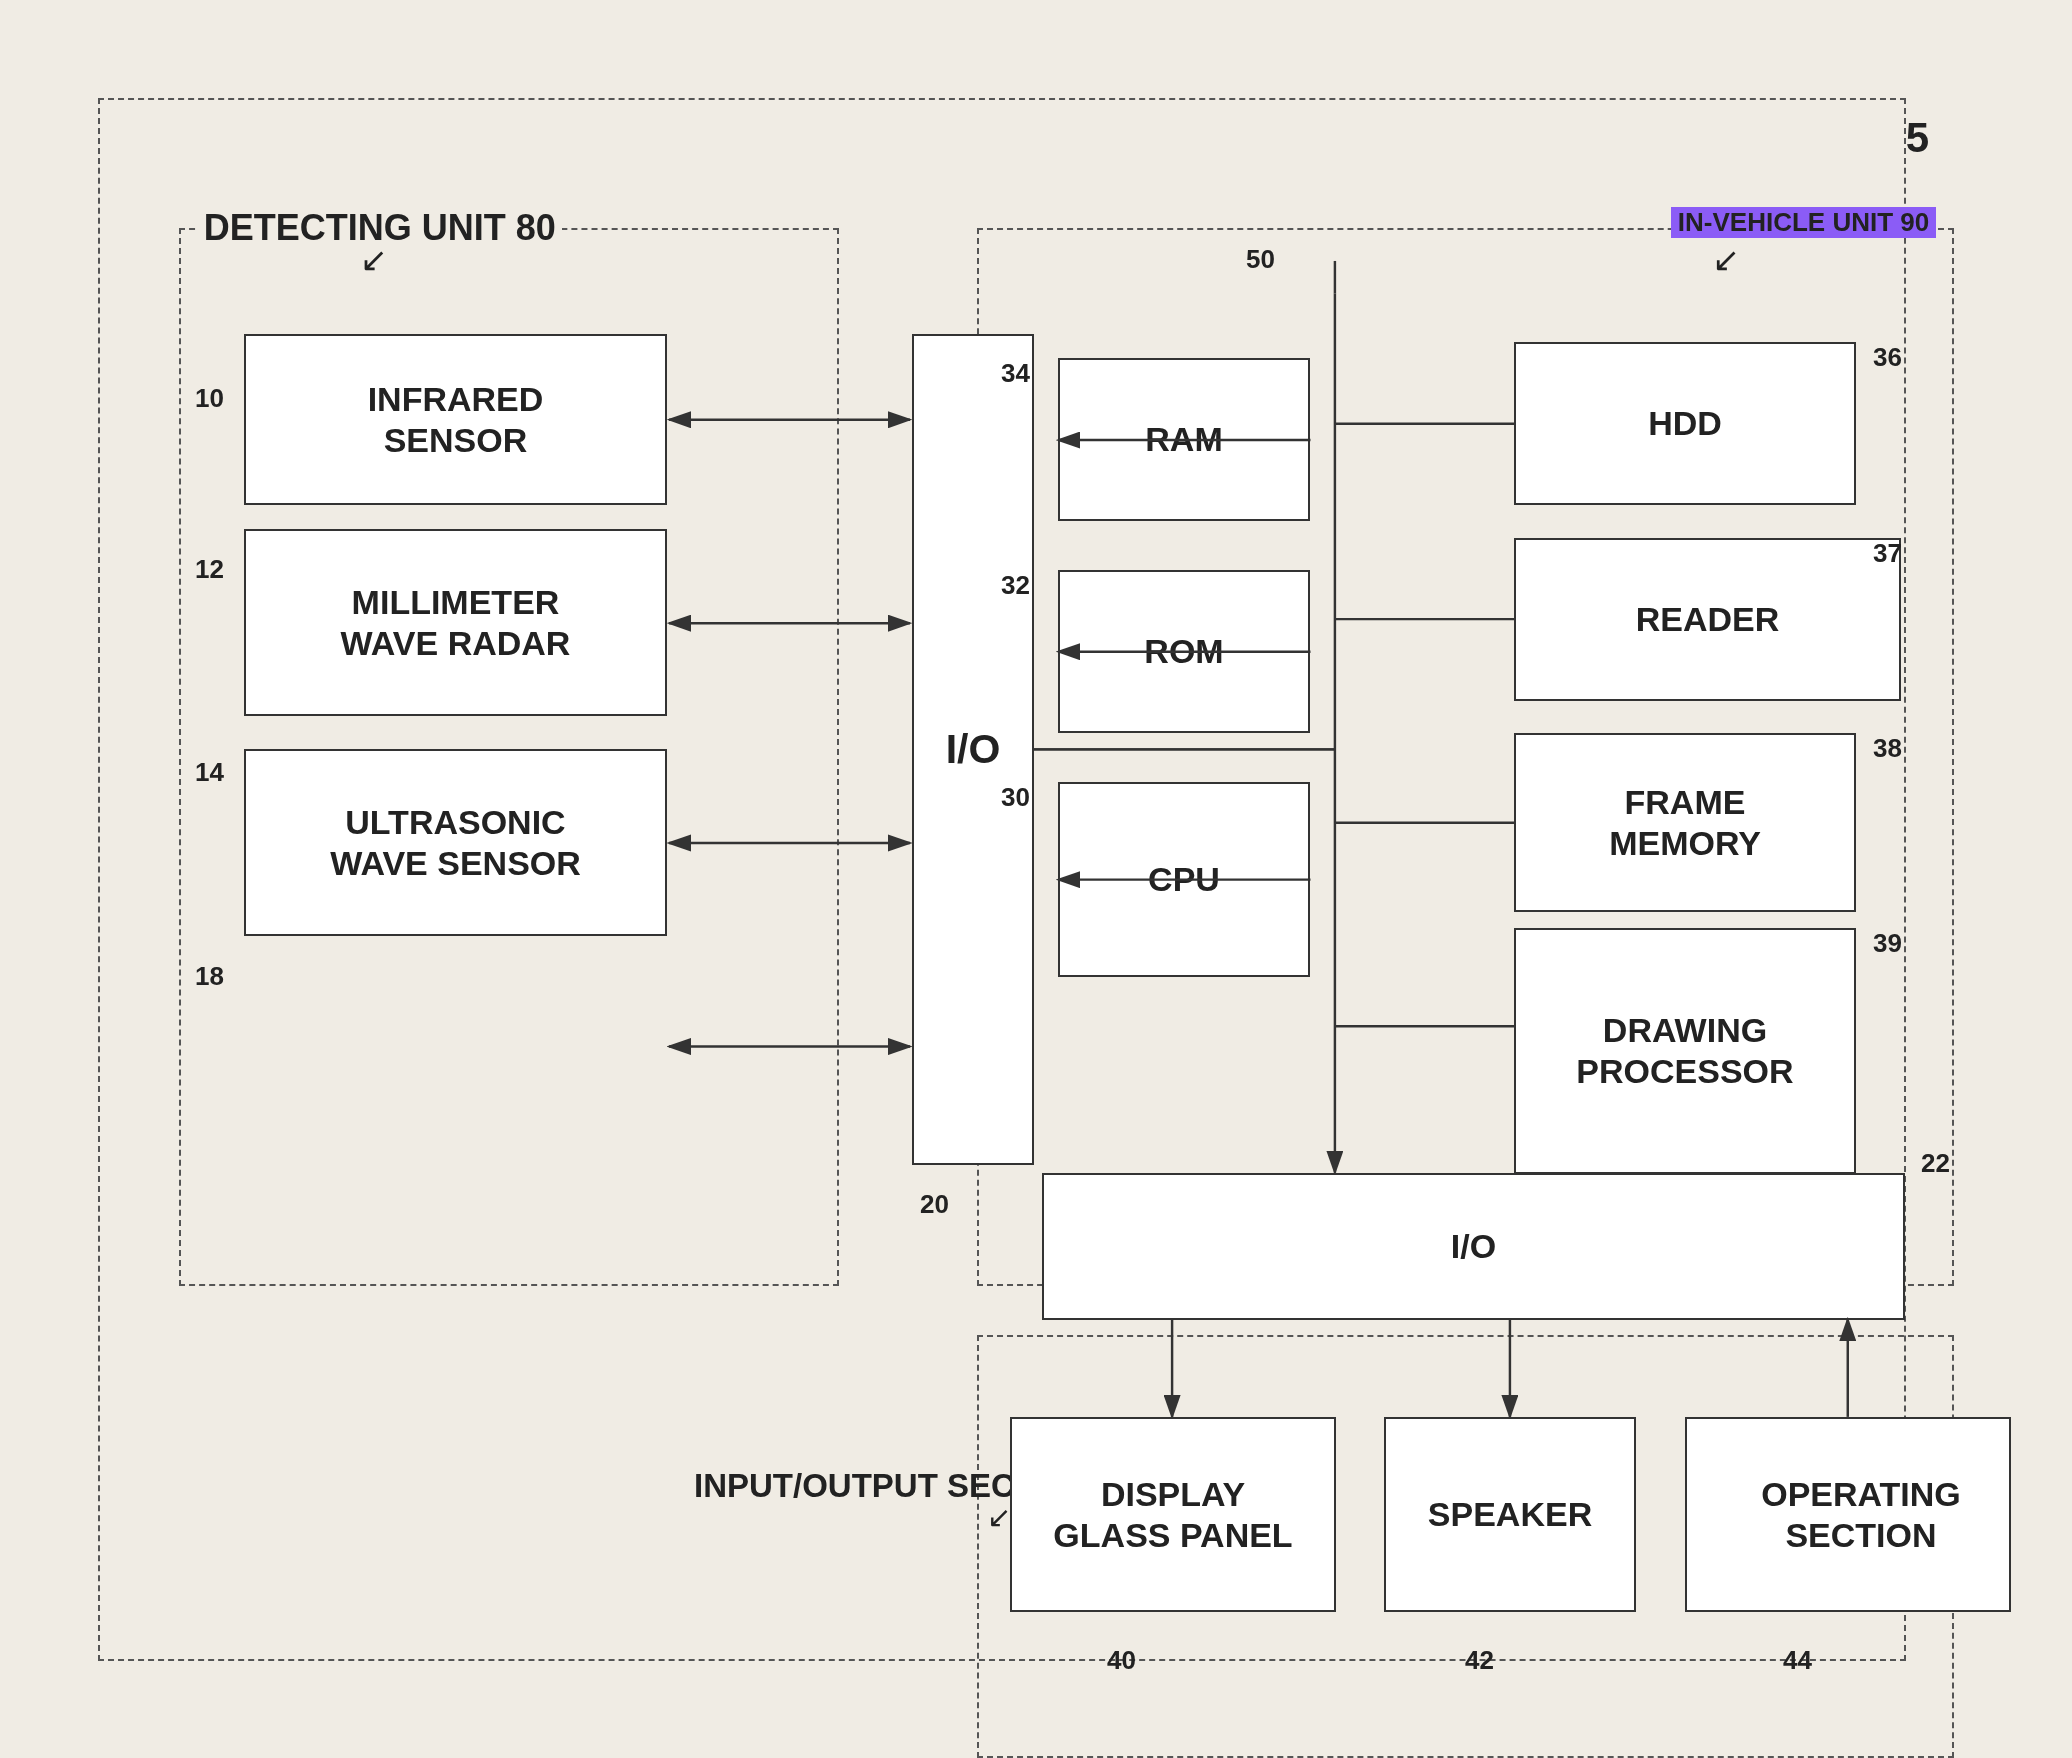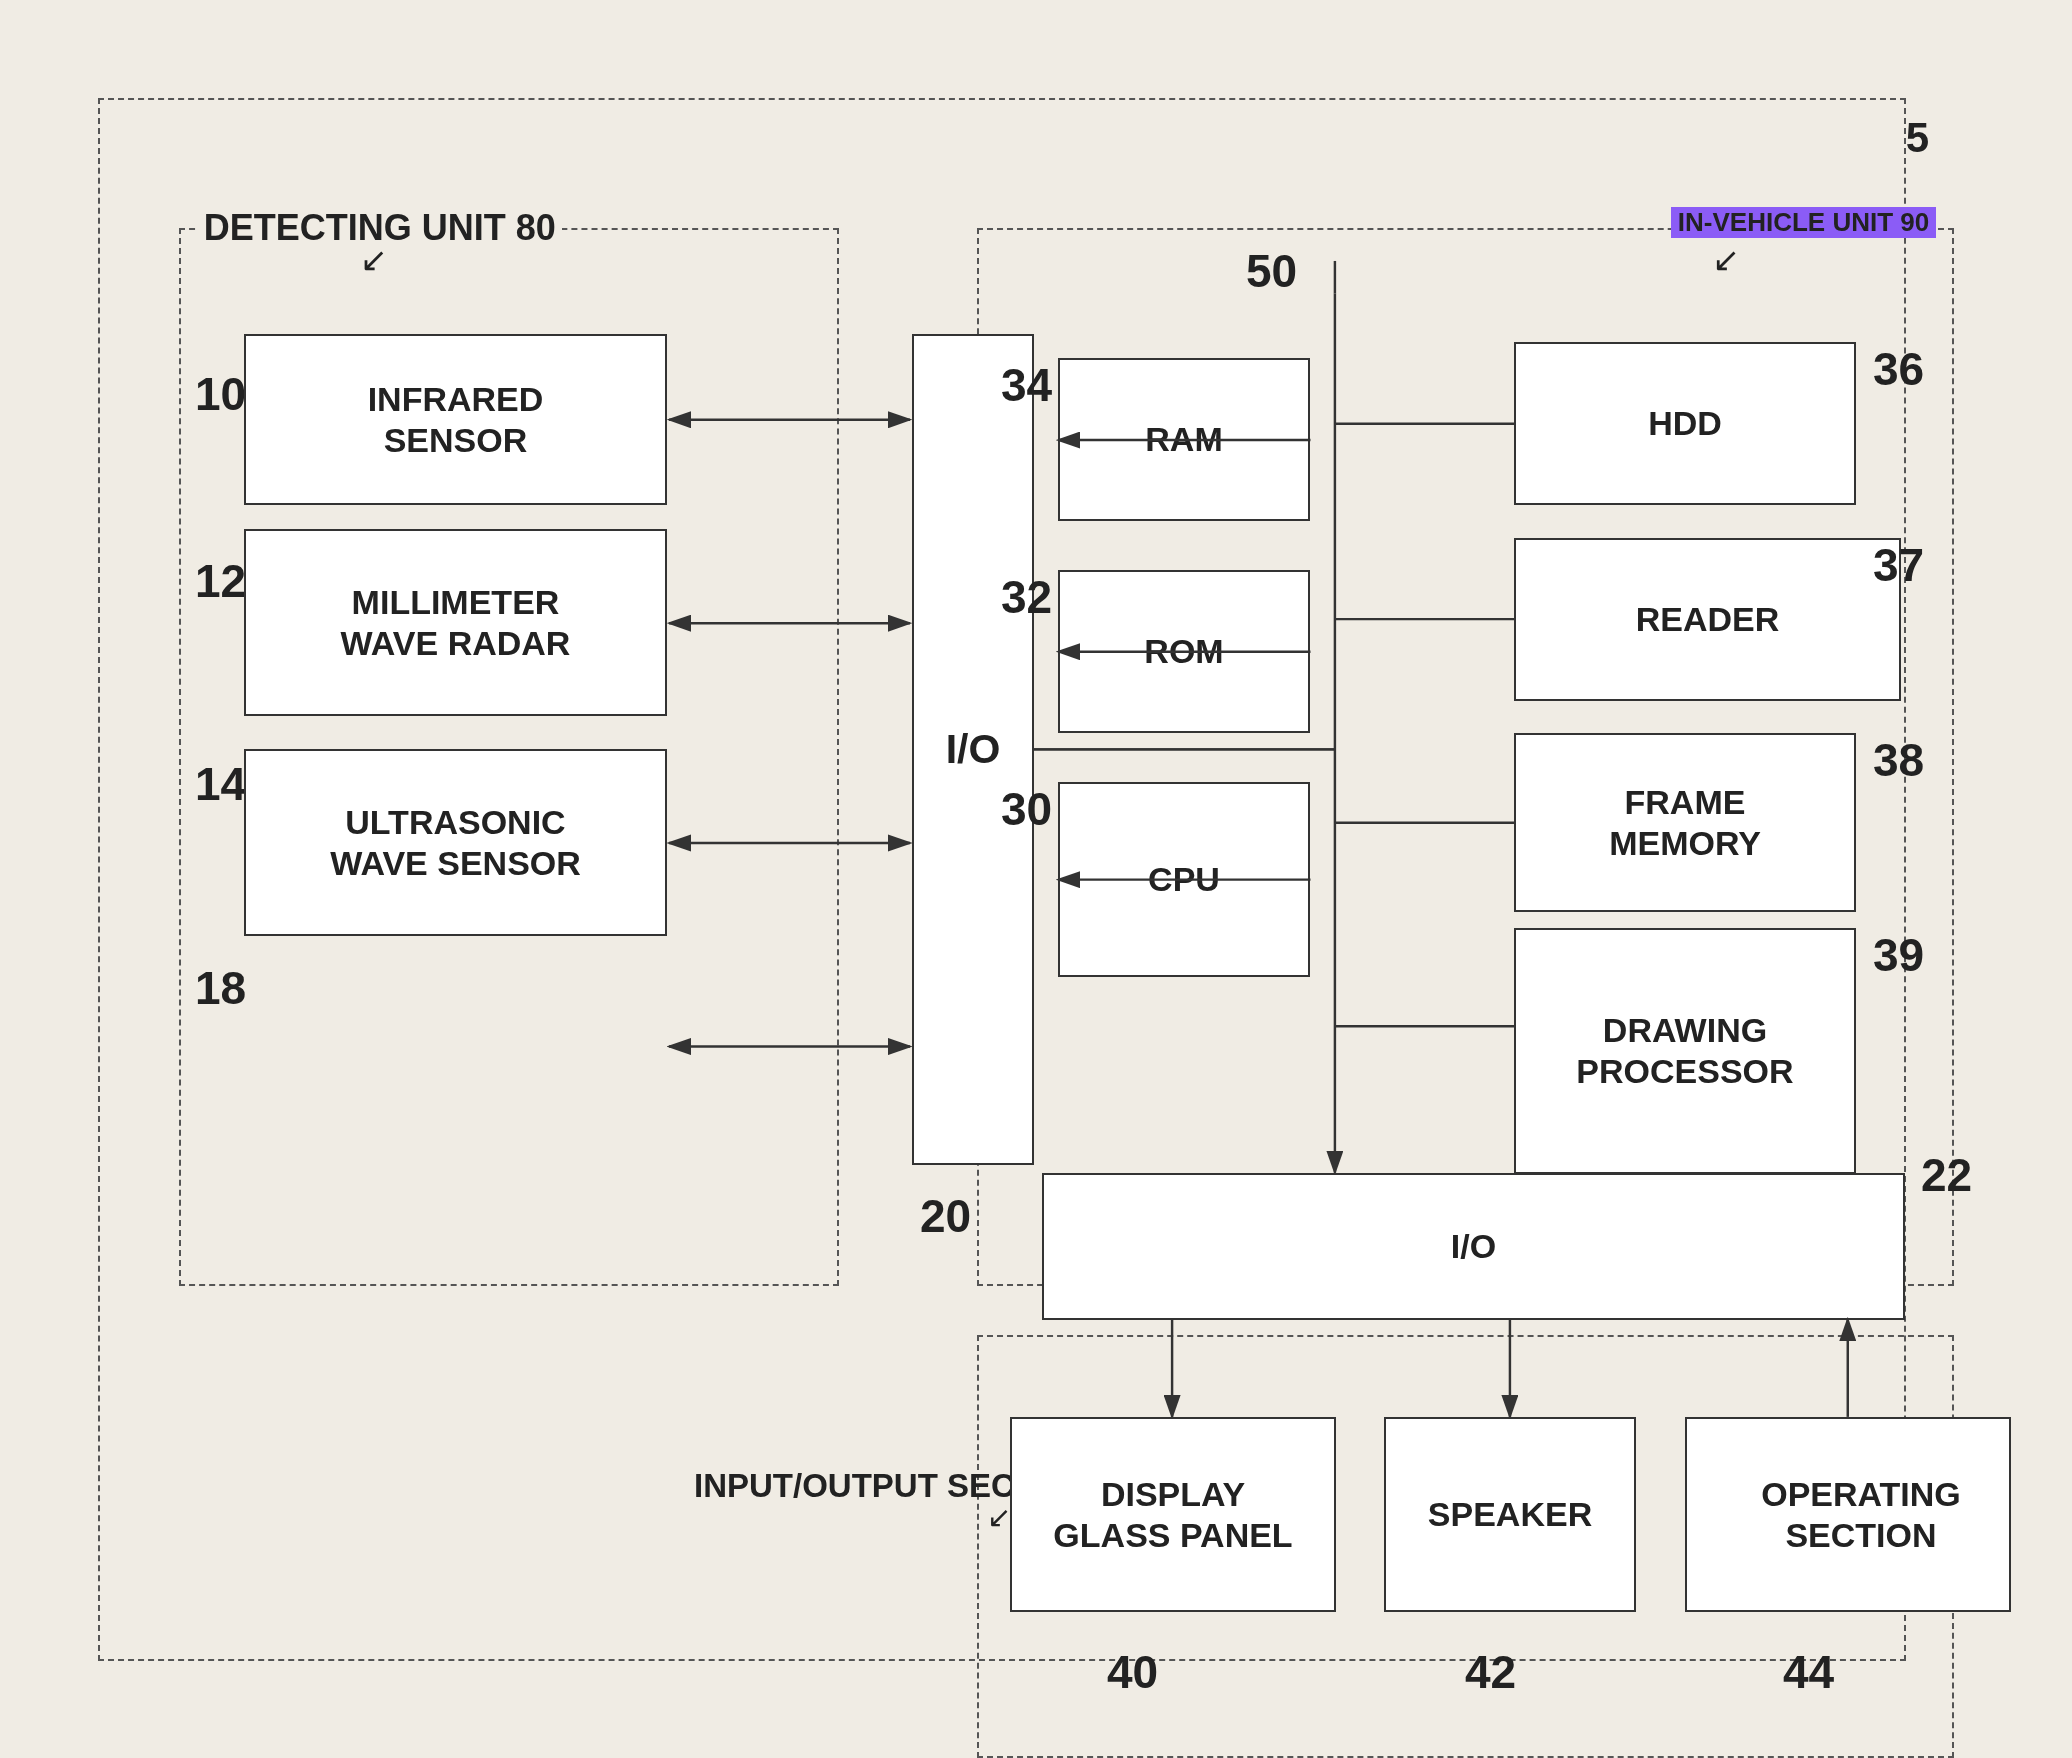--- a/index.html
+++ b/index.html
@@ -57,21 +57,21 @@
 
     
     .sensor-infrared { top: 130px; left: 98px; width: 407px; height: 163px; }
     .sensor-millimeter { top: 342px; left: 98px; width: 407px; height: 179px; }
     .sensor-ultrasonic { top: 570px; left: 98px; width: 407px; height: 179px; }
     .sensor-microphone { top: 798px; left: 98px; width: 407px; height: 163px; }
 
     
     .ref {
       position: absolute;
-      font-size: 46px;
+      font-size: 26px;
       font-weight: bold;
       color: #222;
     }
 
     
     svg.arrows {
       position: absolute;
       top: 0;
       left: 0;
       width: 100%;
@@ -96,21 +96,21 @@
   <div style="position:absolute; top:179px; left:912px; width:977px; height:1058px; border:2.4px dashed #555;">
     <div style="position:absolute; top:-23px; right:16.3px; font-size:26px; font-weight:bold; color:#222; background:#8b5cf6; padding:0 6.5px; white-space:nowrap;text-align:right;">IN-VEHICLE UNIT 90</div>
     <div style="position:absolute; top:9.8px; right:212px; font-size:33px; color:#222;">↙</div>
   </div>
 
   <div style="position:absolute; top:1286px; left:912px; width:977px; height:423px; border:2.4px dashed #555;">
     <div style="position:absolute; top:130px; left:-285px; font-size:33px; font-weight:bold; color:#222; white-space:nowrap;">INPUT/OUTPUT SECTION 95</div>
     <div style="position:absolute; top:163px; left:8.1px; font-size:29px; color:#222;">↙</div>
   </div>
 
-  <div class="ref" style="top:318px; left:130px;">10</div>
+  <div class="ref" style="top:334px; left:130px;">10</div>
   <div class="ref" style="top:505px; left:130px;">12</div>
   <div class="ref" style="top:708px; left:130px;">14</div>
   <div class="ref" style="top:912px; left:130px;">18</div>
 
   <div class="block sensor-infrared" style="position:absolute; top:285px; left:179px; width:423px; height:171px;">
     <span style="white-space:pre-line;">INFRARED
 SENSOR</span>
   </div>
 
   <div class="block sensor-millimeter" style="position:absolute; top:480px; left:179px; width:423px; height:187px;">

